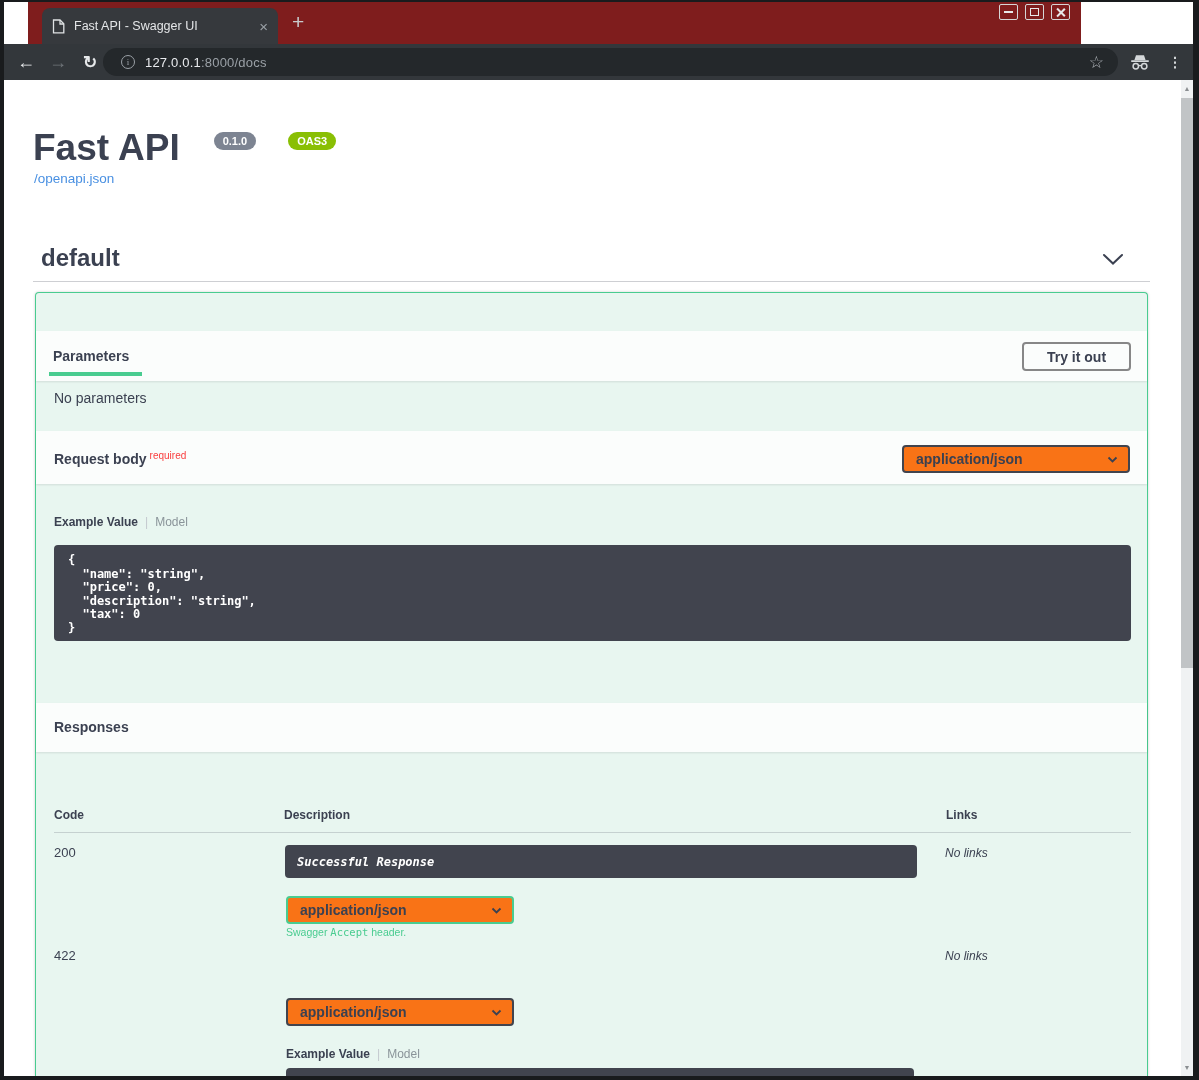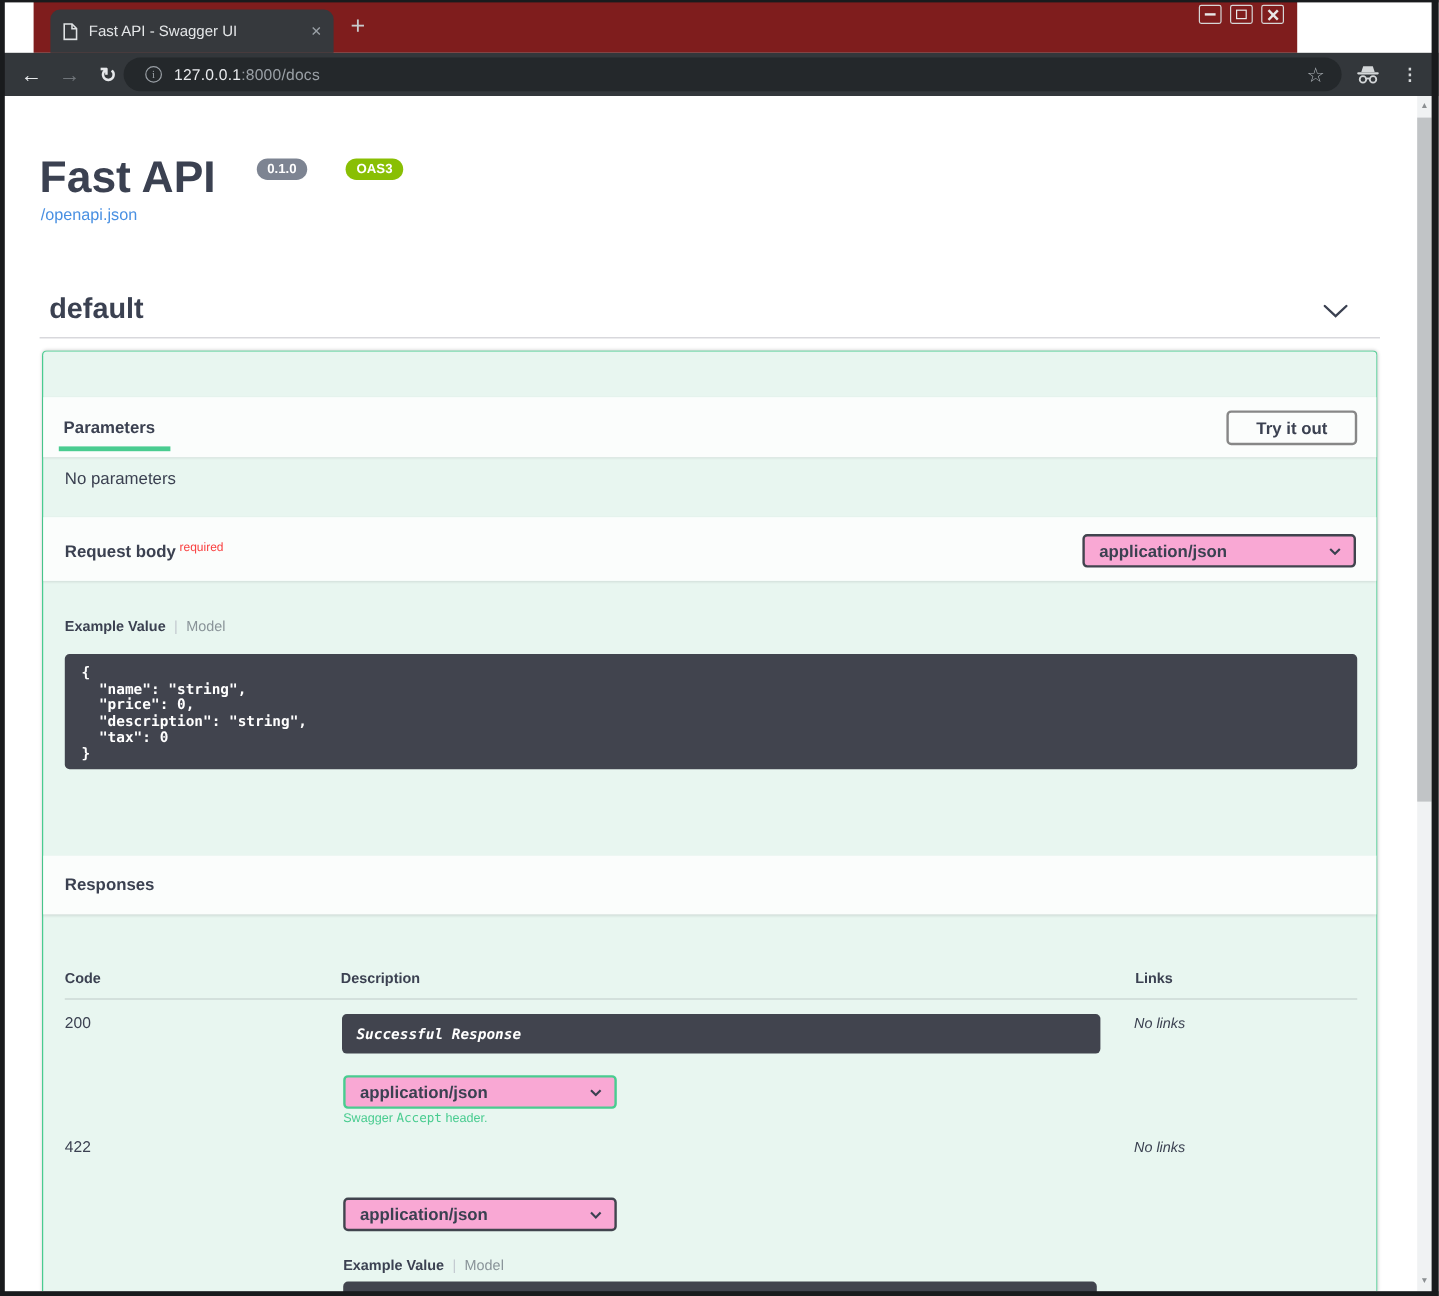--- a/index.html
+++ b/index.html
@@ -70,32 +70,32 @@
               border-radius:3px;color:#fff;font-size:14px;font-weight:700;letter-spacing:.4px;
               display:flex;align-items:center;justify-content:center;}
   .op-path{position:absolute;left:122px;top:9px;font-family:"DejaVu Sans Mono",monospace;
            font-size:16px;font-weight:700;color:#3b4151;}
   .op-desc{position:absolute;left:200px;top:12px;font-size:13px;color:#3b4151;}
 
   .sec-header{position:absolute;left:0;right:0;background:rgba(255,255,255,.8);
               box-shadow:0 1px 2px rgba(0,0,0,.1);}
   .hdr-params{top:38px;height:50px;}
   .hdr-reqbody{top:138px;height:53px;}
-  .hdr-responses{top:420px;height:49px;}
+  .hdr-responses{top:410px;height:49px;}
   .sec-label{font-size:14px;font-weight:700;color:#3b4151;}
   .params-label{position:absolute;left:17px;top:17px;}
   .params-underline{position:absolute;left:13px;top:41px;width:93px;height:4px;background:#49cc90;}
   .try-btn{position:absolute;left:986px;top:11px;width:109px;height:29px;border:2px solid #878787;
            border-radius:4px;background:transparent;color:#3b4151;font-size:14px;font-weight:600;
            display:flex;align-items:center;justify-content:center;font-family:"Liberation Sans",sans-serif;}
   .no-params{position:absolute;left:18px;top:97px;font-size:14px;color:#3b4151;}
   .reqbody-label{position:absolute;left:18px;top:20px;}
   .required-mark{font-size:10px;font-weight:400;color:#f93e3e;position:relative;top:-5px;margin-left:3px;}
 
-  .sel{position:absolute;height:28px;background:#f9a8d4;border-radius:4px;display:flex;
+  .sel{position:absolute;height:28px;background:#f97316;border-radius:4px;display:flex;
        align-items:center;padding:0 12px;font-size:14px;font-weight:600;color:#3b4151;}
   .sel svg{position:absolute;right:10px;top:9px;}
   .sel-dark{border:2px solid #41444e;}
   .sel-green{border:2px solid #49cc90;}
   .sel-reqbody{left:866px;top:14px;width:228px;}
   .sel-r200{left:250px;top:603px;width:228px;}
   .sel-r422{left:250px;top:705px;width:228px;}
 
   .model-tabs{position:absolute;font-size:12px;color:#3b4151;}
   .tabs-body{left:18px;top:222px;}

